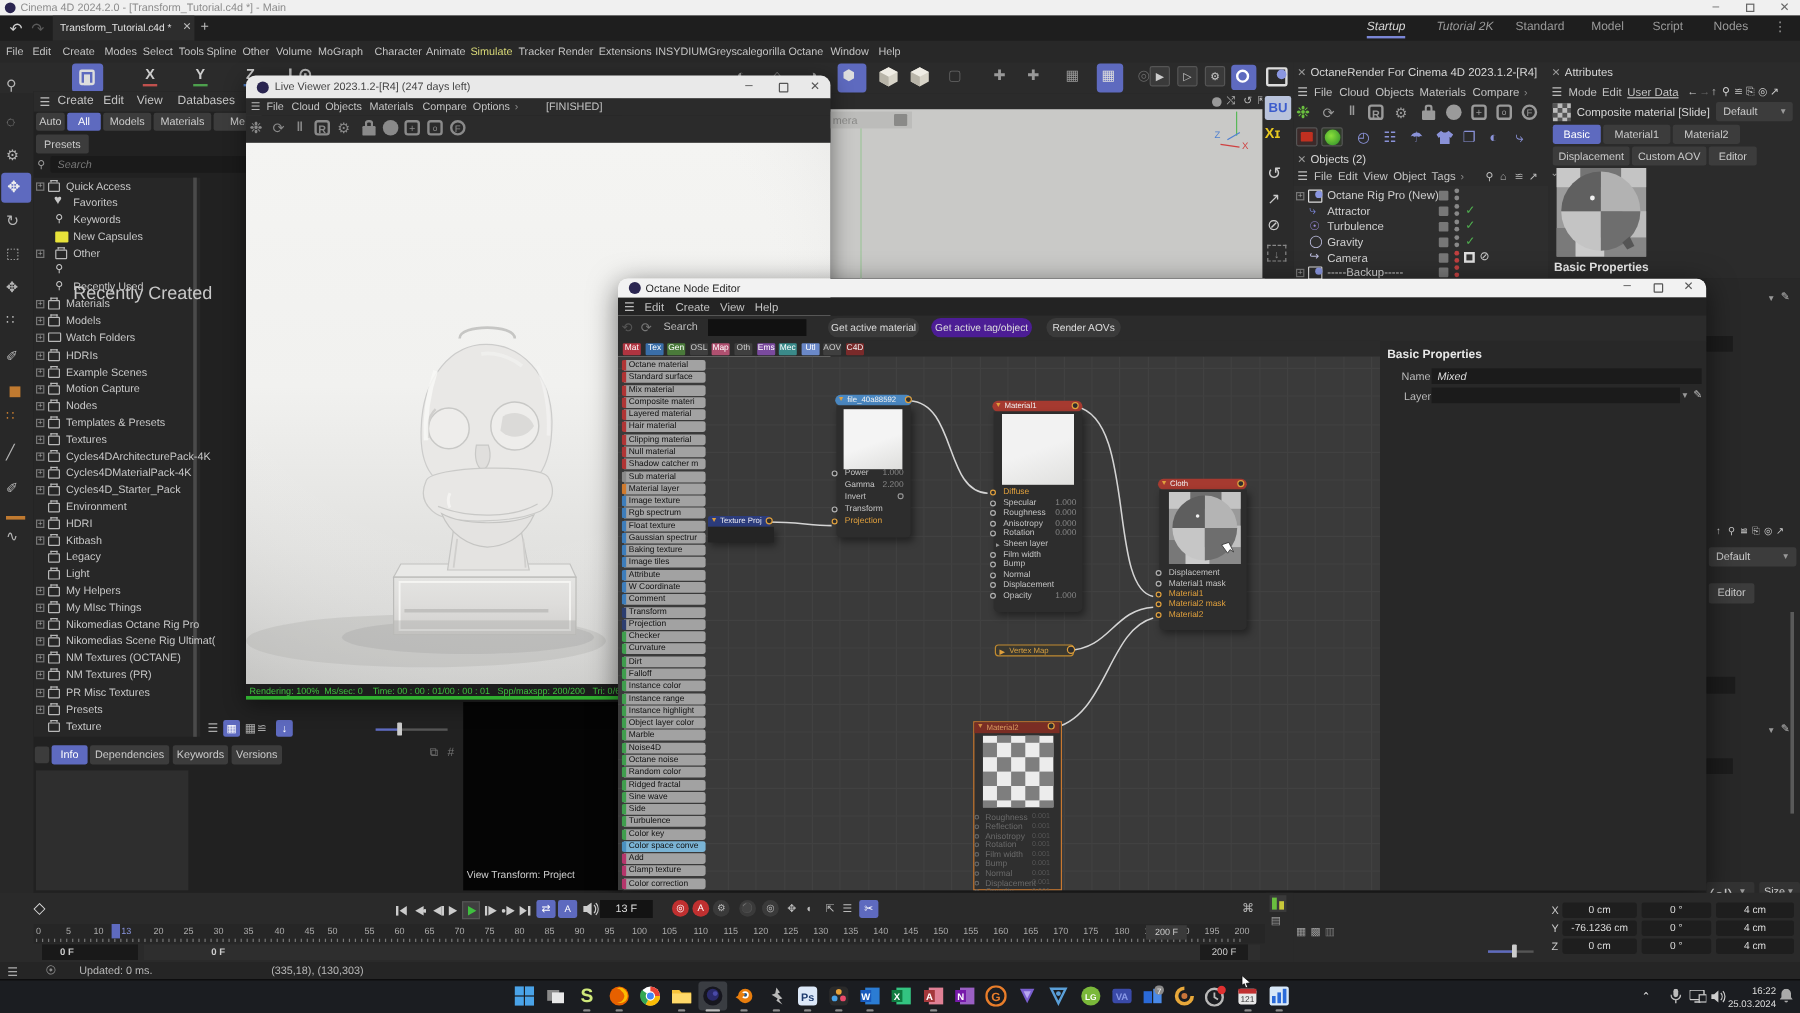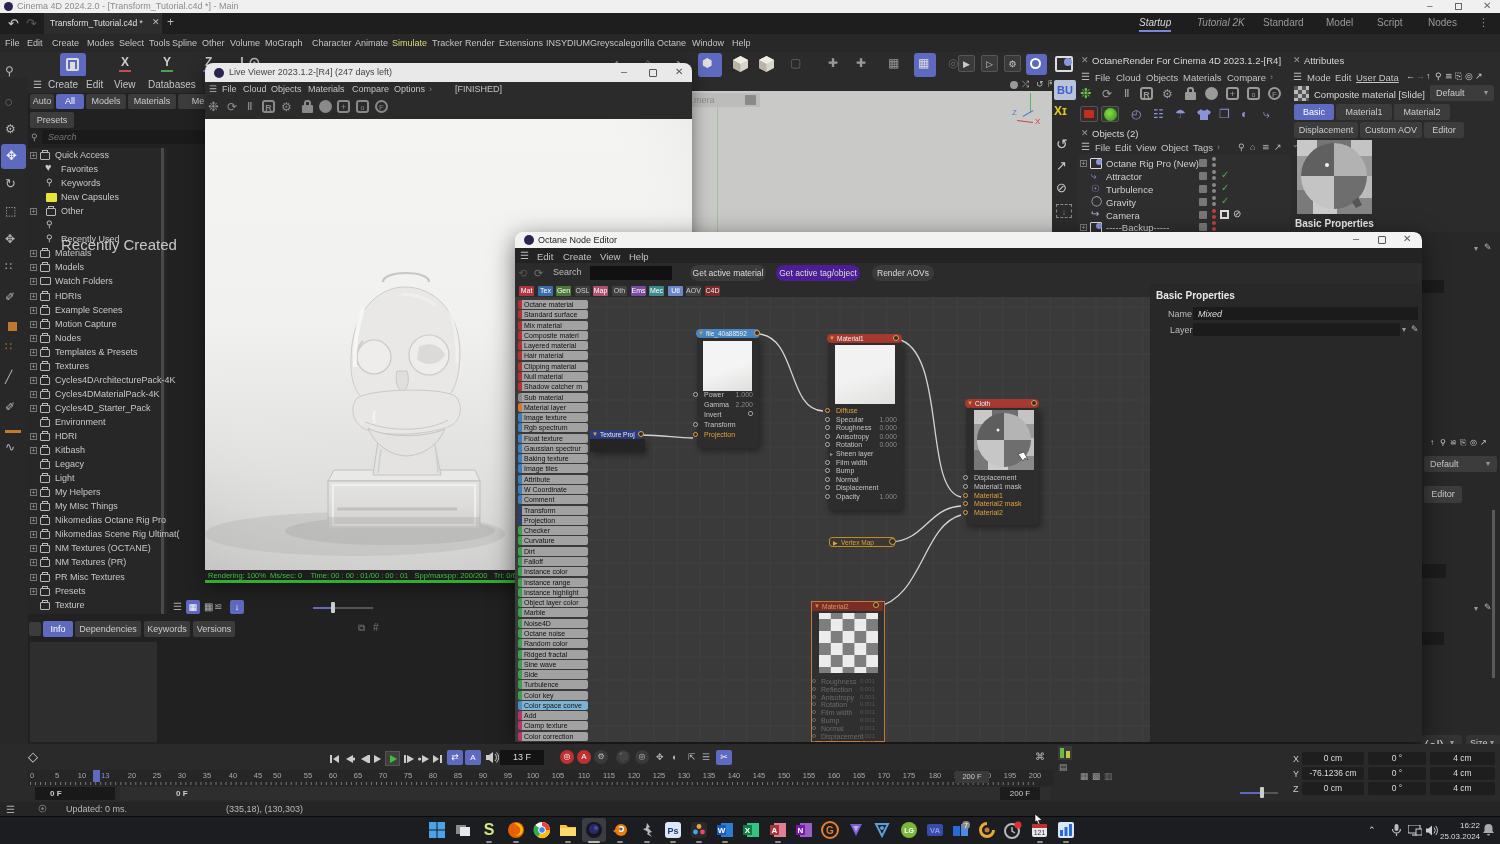--- a/index.html
+++ b/index.html
@@ -474,20 +474,24 @@
   <div class="txt" style="left:62px;top:370px;font-size:9px;color:#bbb;">✎</div>
   <div class="abs" style="left:0;top:400px;width:22px;height:13px;background:#1c1c1c;"></div>
   <div class="abs" style="left:0;top:503px;width:40px;height:15px;background:#333;border-radius:2px;"></div>
   <div class="txt" style="left:2px;top:506px;font-size:14px;color:#ccc;">(el)</div>
   <div class="txt" style="left:28px;top:506px;font-size:8px;color:#999;">▾</div>
   <div class="abs" style="left:44px;top:503px;width:34px;height:15px;background:#333;border-radius:2px;"></div>
   <div class="txt" style="left:48px;top:506px;font-size:9px;color:#ccc;">Size</div>
   <div class="txt" style="left:68px;top:506px;font-size:8px;color:#999;">▾</div>
 </div>
 
+<div class="abs" id="matmgr" style="left:28px;top:580px;width:490px;height:164px;">
+  <div class="abs" style="left:358px;top:5px;width:133px;height:157px;background:#050505;"></div>
+  <div class="txt" style="left:361px;top:144px;font-size:8.5px;color:#d0d0d0;">View Transform: Project</div>
+</div>
 
 <div class="abs" id="liveviewer" style="left:205px;top:63px;width:487px;height:520px;border-radius:8px 8px 0 0;box-shadow:0 4px 18px rgba(0,0,0,0.45);">
 
   <div class="abs" style="left:0;top:0;width:487px;height:19px;background:#e9e9e9;border-radius:8px 8px 0 0;">
     <div class="abs" style="left:9px;top:5px;width:10px;height:10px;border-radius:50%;background:#2a2550;"></div>
     <div class="txt" style="left:24px;top:4px;font-size:9px;color:#444;">Live Viewer 2023.1.2-[R4] (247 days left)</div>
     <div class="txt" style="left:416px;top:2px;font-size:11px;color:#555;">–</div>
     <div class="abs" style="left:444px;top:6px;width:8px;height:8px;border:1px solid #555;border-radius:1px;"></div>
     <div class="txt" style="left:470px;top:3px;font-size:10px;color:#555;">✕</div>
   </div>

